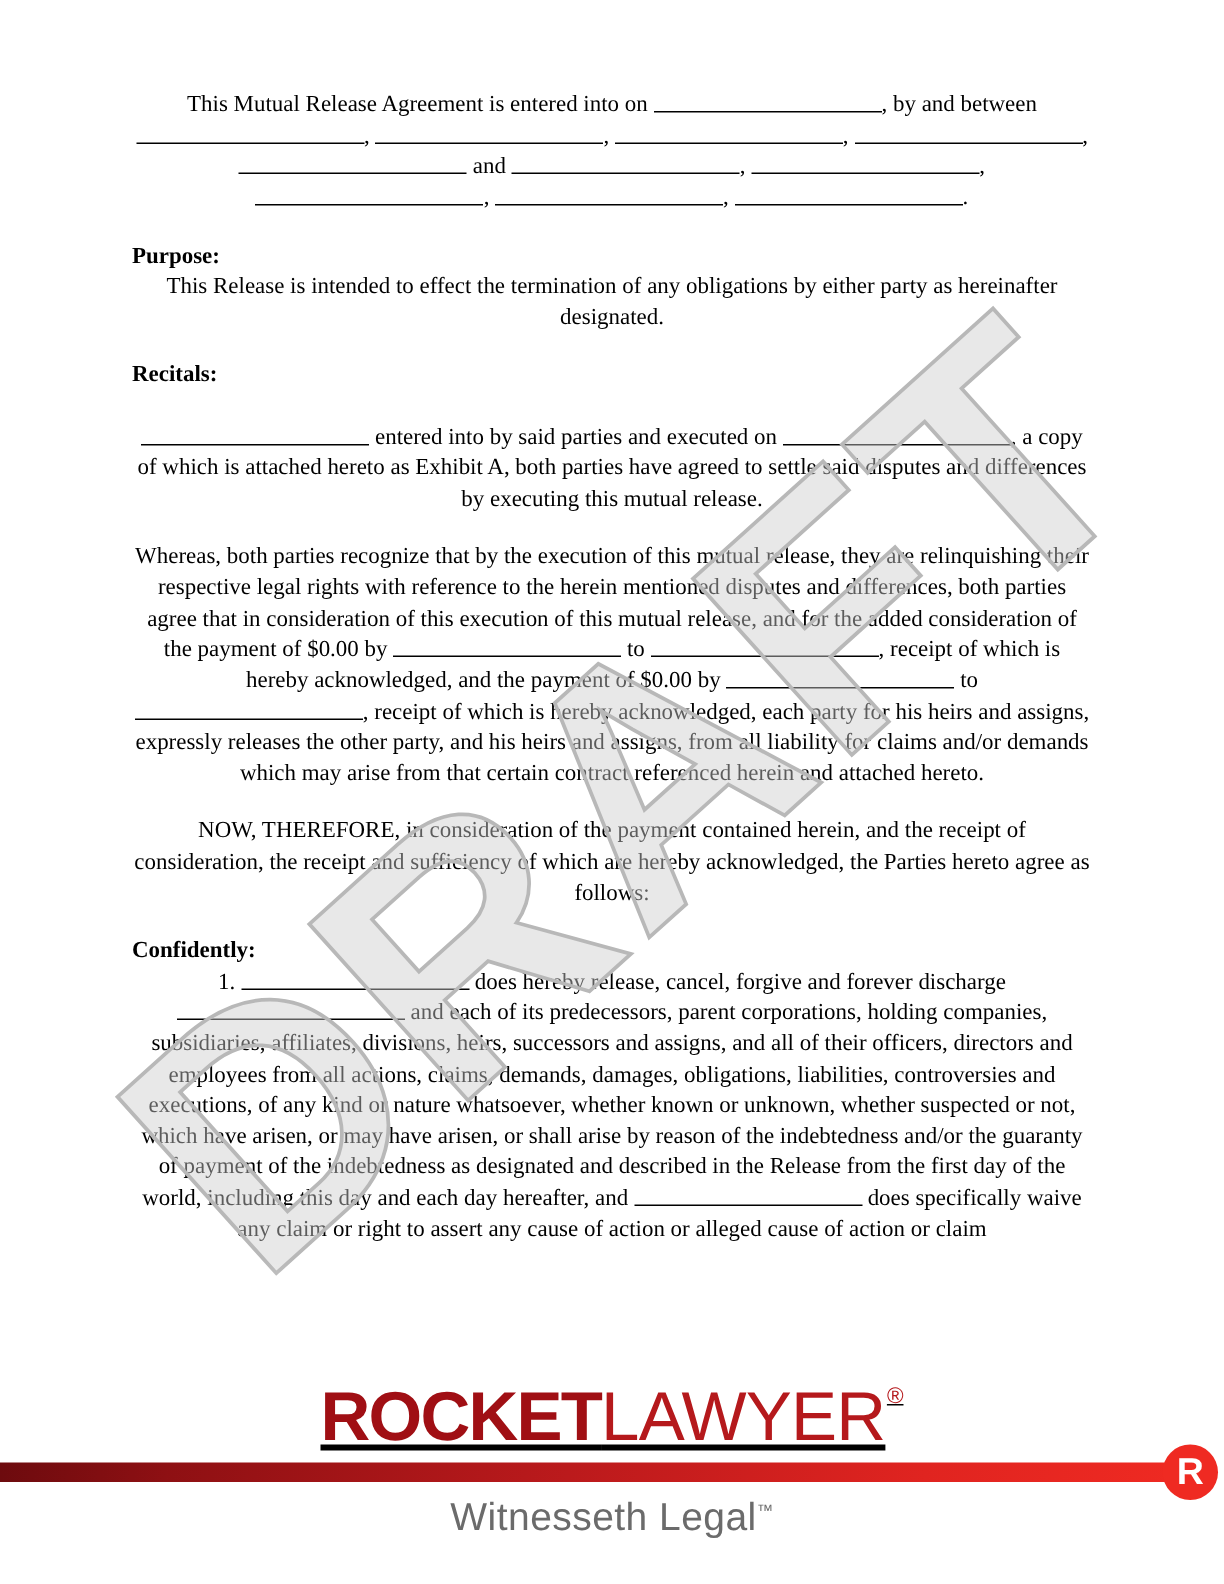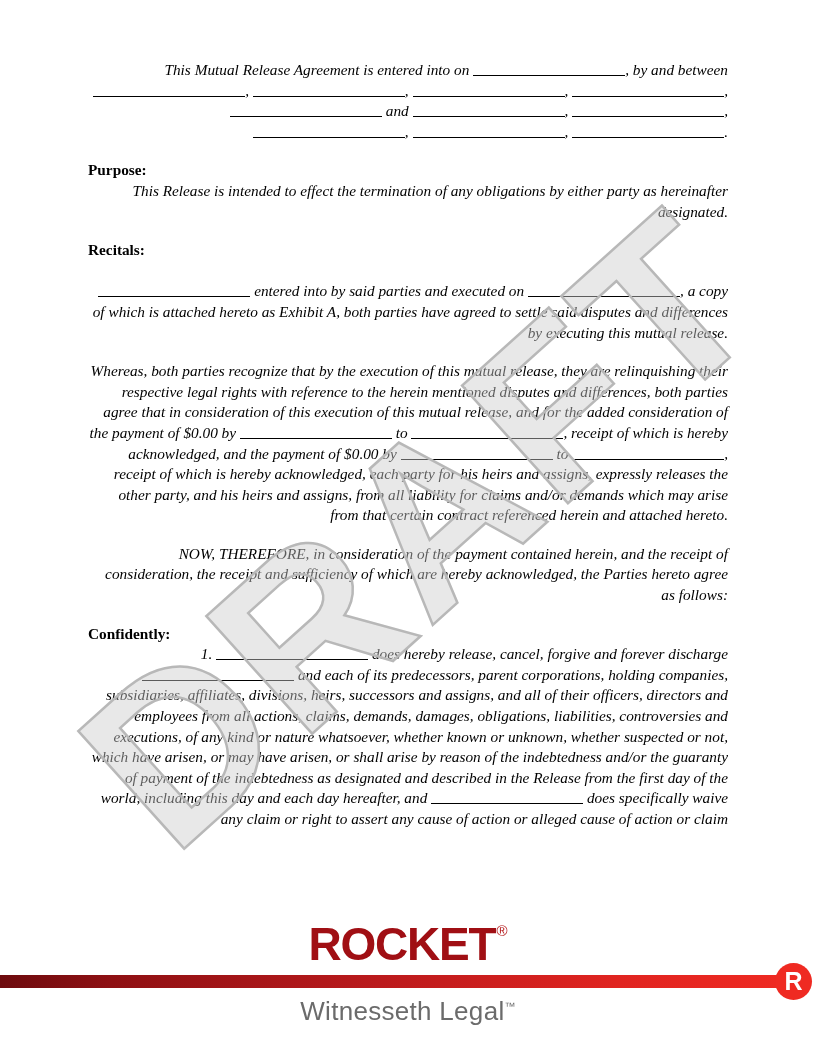--- a/index.html
+++ b/index.html
@@ -60,22 +60,21 @@
     font-size: 15px;
     letter-spacing: 0.2px;
     margin: 9px 0 26px 0;
     color: #000;
   }
   .para {
     font-size: 15.3px;
     line-height: 20.6px;
     color: #000;
     margin: 0 0 18px 0;
-    text-align: right;
-    font-style: italic;
+    text-align: center;
   }
   .para.tight { margin-bottom: 0; }
   .hdg {
     font-size: 15.3px;
     line-height: 20.6px;
     font-weight: bold;
     margin: 0;
     color: #000;
   }
   .blank {
@@ -113,20 +112,21 @@
     display: flex;
     align-items: center;
     justify-content: center;
     z-index: 6;
   }
   #brand-logo {
     display: flex;
     align-items: flex-start;
     line-height: 1;
     white-space: nowrap;
+    text-decoration: underline;
   }
   .brand-rocket {
     font-family: "Liberation Sans", "DejaVu Sans", sans-serif;
     font-weight: bold;
     font-size: 46px;
     letter-spacing: -1.2px;
     color: #a00f14;
   }
   .brand-lawyer {
     font-family: "Liberation Sans", "DejaVu Sans", sans-serif;
@@ -261,20 +261,21 @@
       <span>does specifically waive any claim or right to assert any cause of action or alleged cause of action or claim</span>
     </p>
 
   </div>
 
   <div id="bottom-fade"></div>
 
   <div id="brand">
     <div id="brand-logo">
       <span class="brand-rocket">ROCKET</span>
+        <span class="brand-lawyer">LAWYER</span>
         <span class="brand-reg">®</span>
     </div>
   </div>
 
   <div id="rule-wrap">
     <div id="rule-bar"></div>
     <div id="rule-badge">R</div>
   </div>
 
   <div id="tagline"><span>Witnesseth Legal</span><span class="tm">™</span></div>

